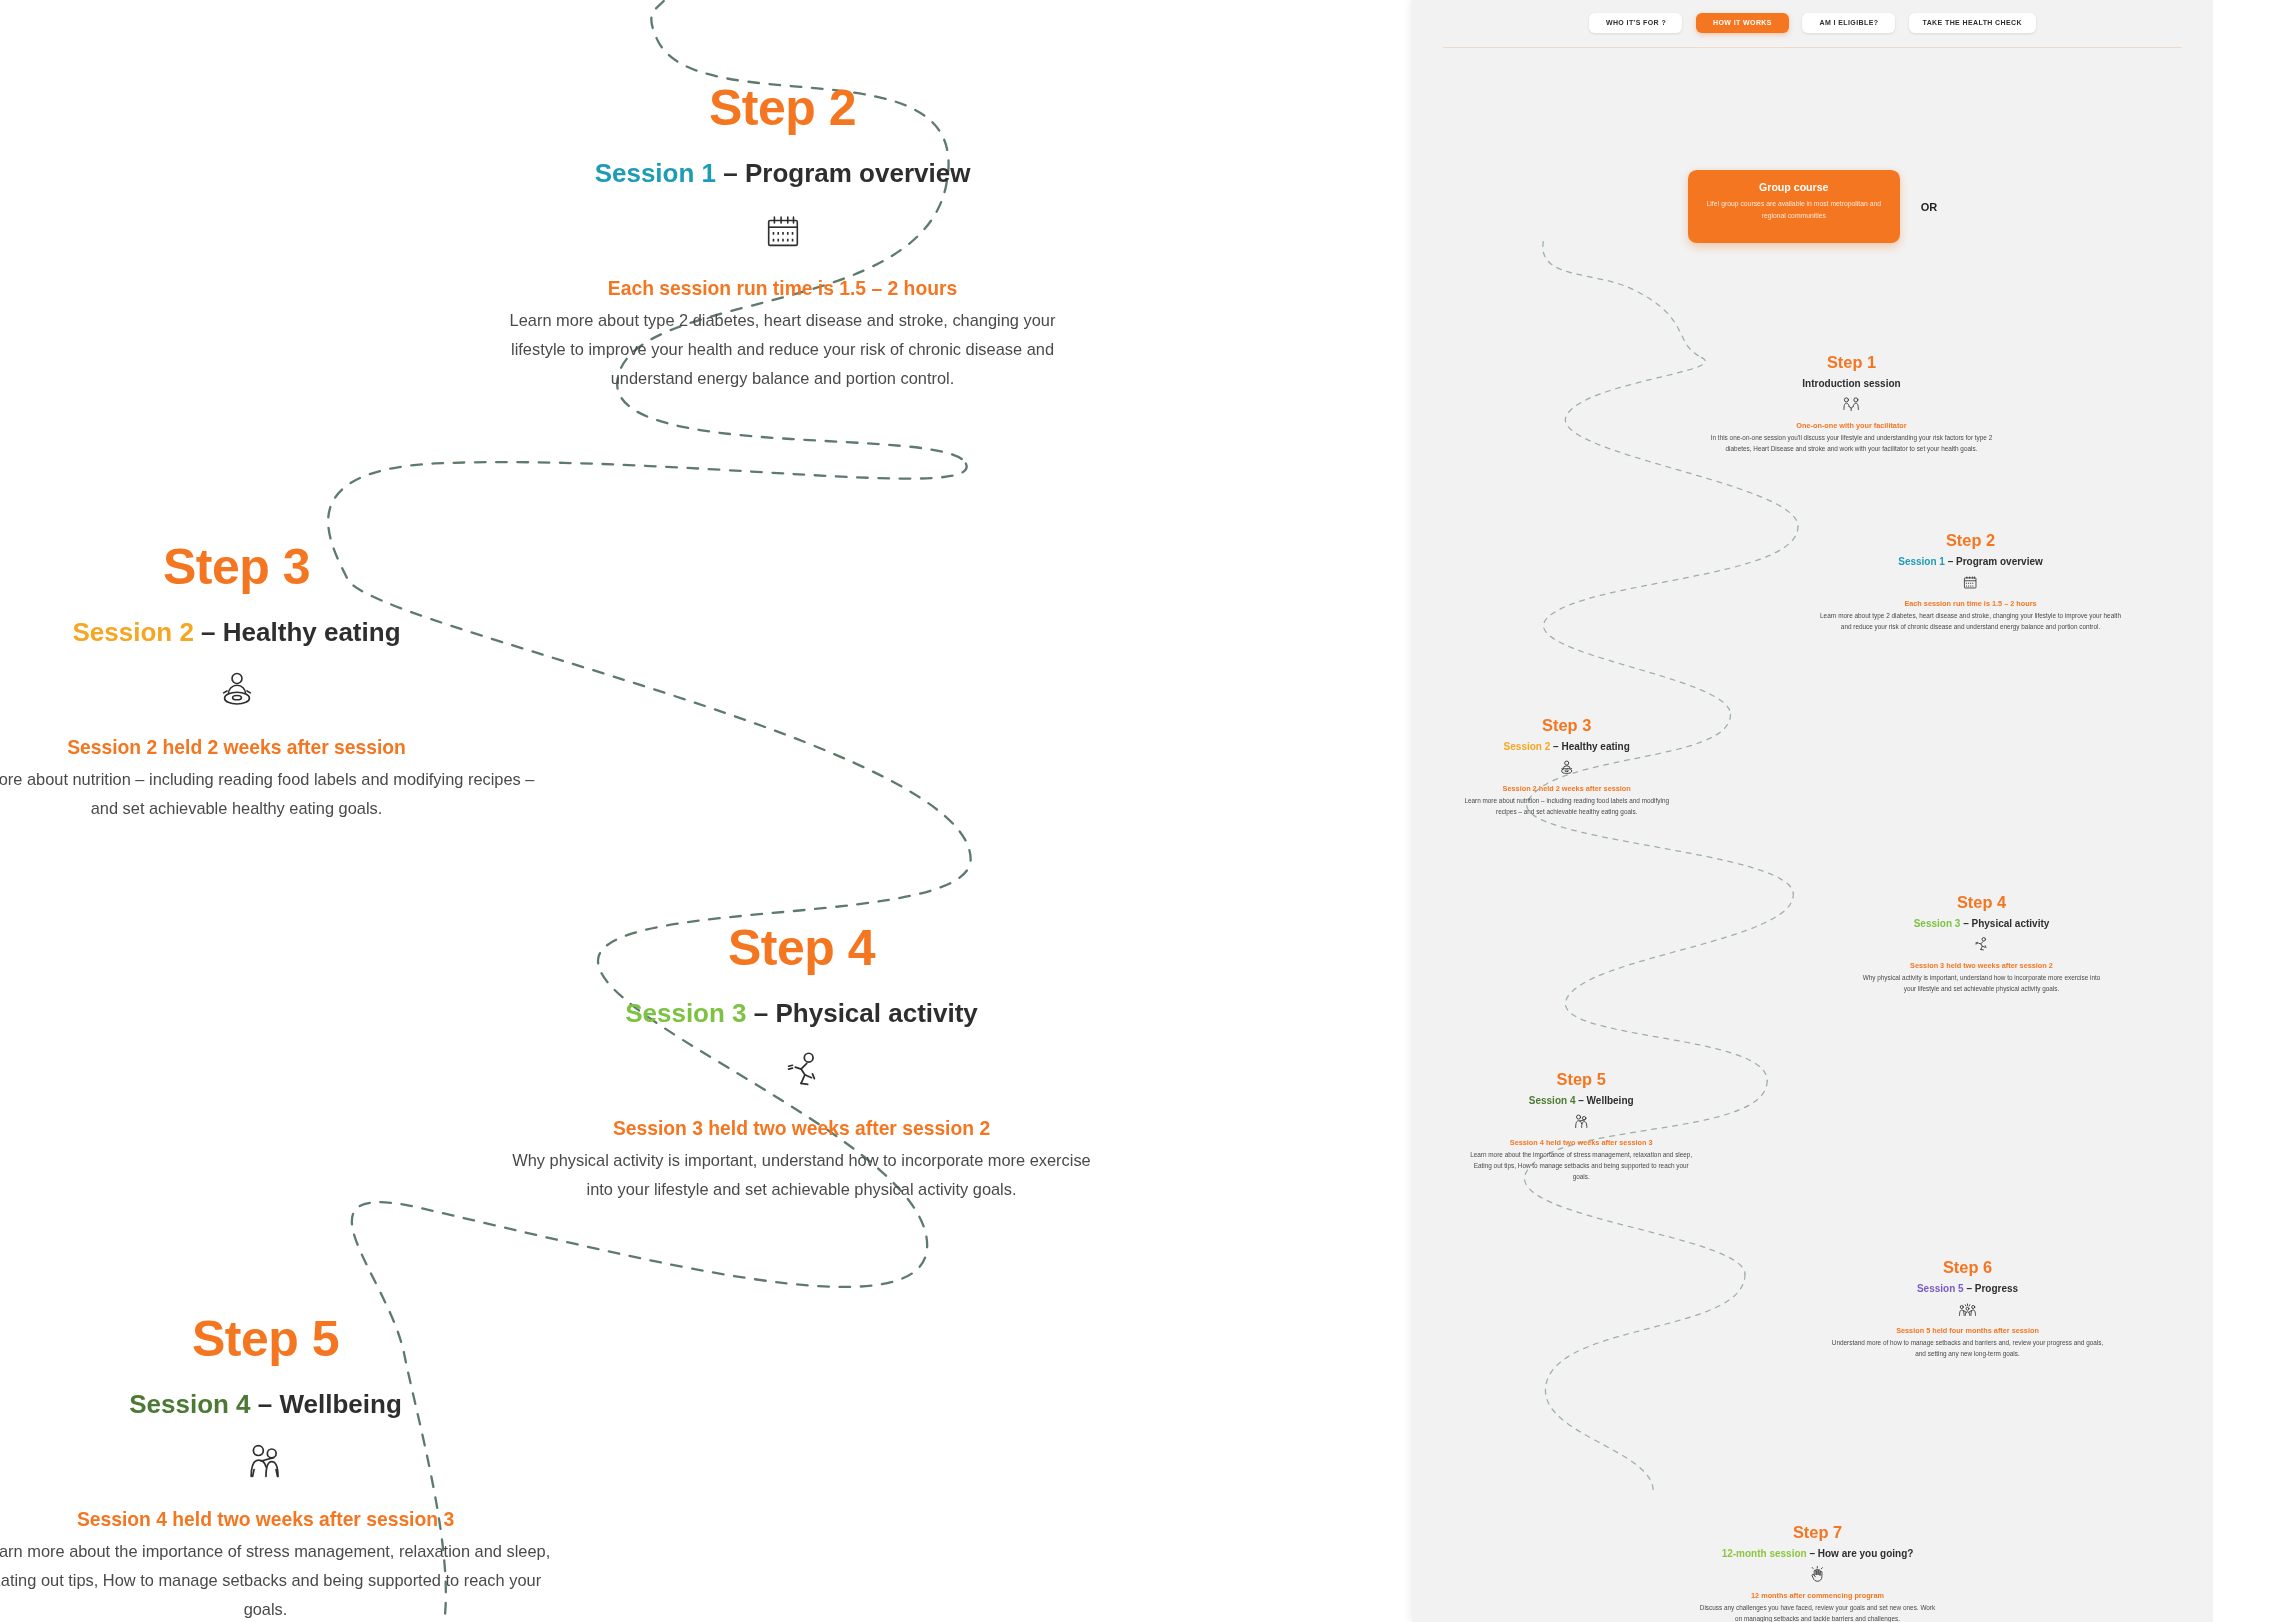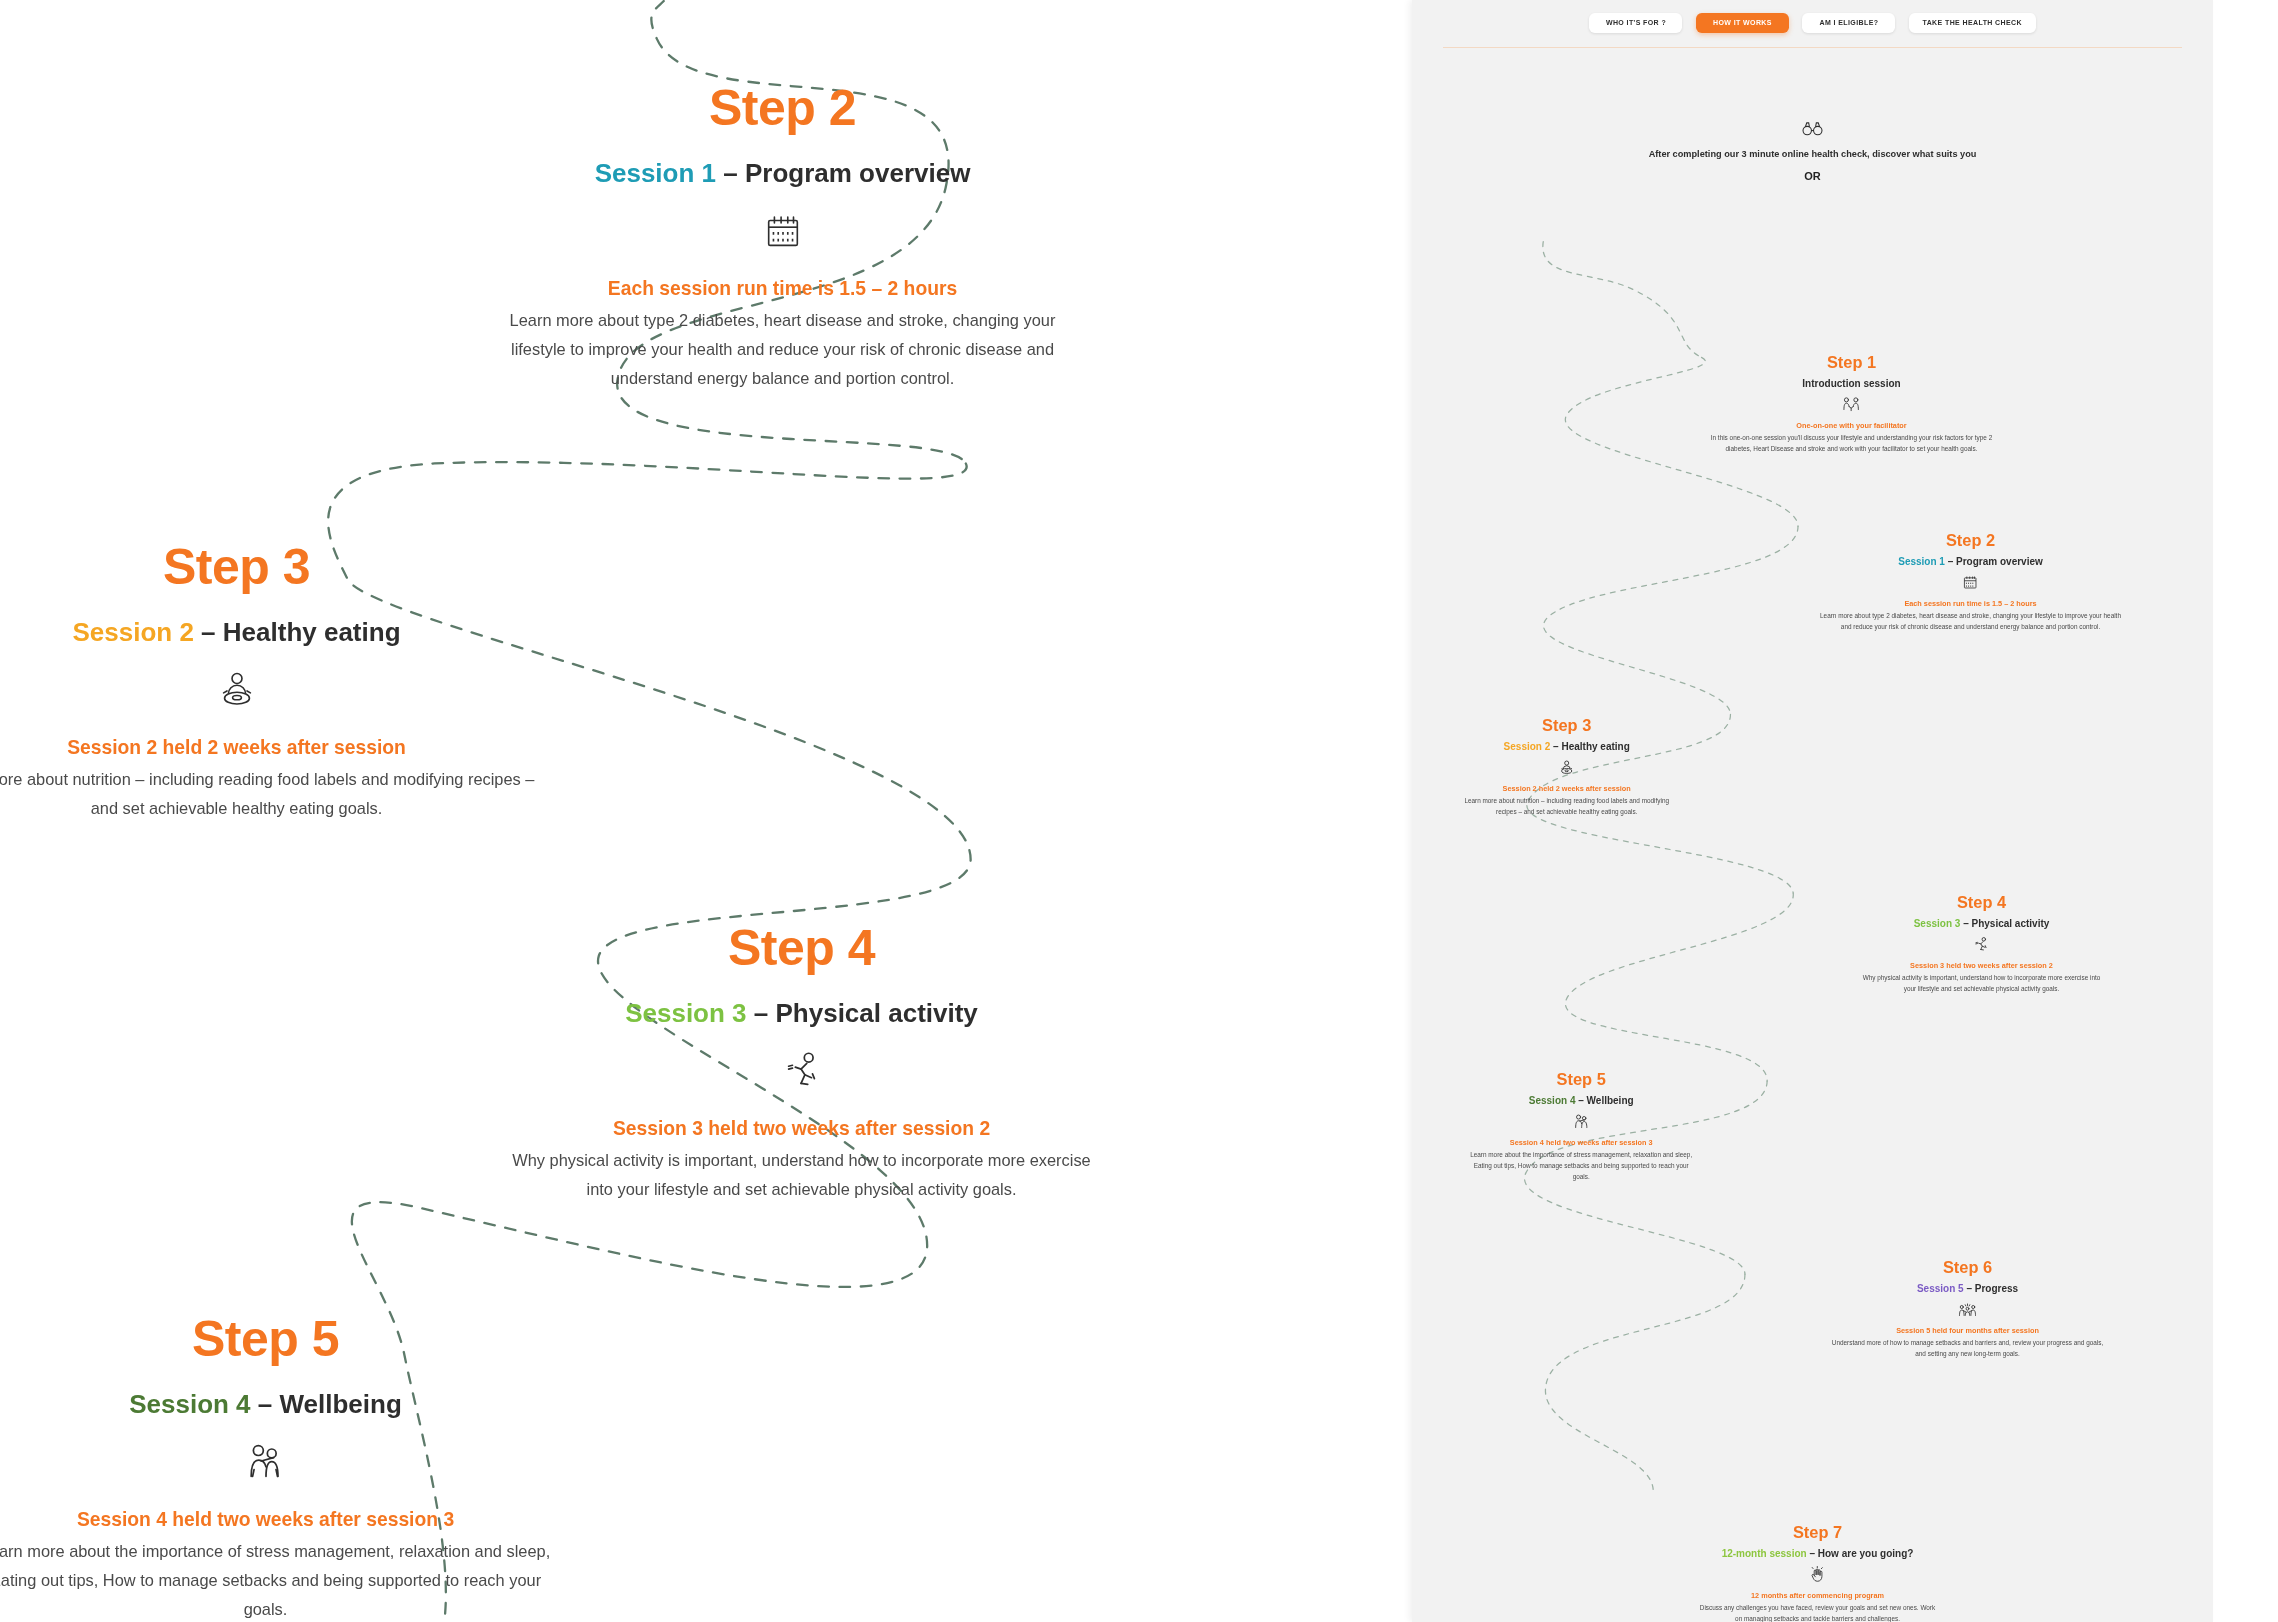--- a/index.html
+++ b/index.html
@@ -197,34 +197,26 @@
   <div class="R-header">
     <div class="R-navrow">
       <div class="R-nav">WHO IT'S FOR ?</div>
       <div class="R-nav active">HOW IT WORKS</div>
       <div class="R-nav">AM I ELIGIBLE?</div>
       <div class="R-nav">TAKE THE HEALTH CHECK</div>
     </div>
     <div class="R-rule"></div>
   </div>
 
-  <div class="R-intro">
-    <div class="R-intro-icon">
-      <svg width="23" height="19.3" viewBox="0 0 24 20" fill="none" stroke="#2e2e2e" stroke-width="1.1">
-        <circle cx="6.5" cy="12" r="4.4"></circle>
-            <circle cx="17.5" cy="12" r="4.4"></circle>
-        <path d="M10.8 12 h2.4"></path>
-        <path d="M4.6 8 l1.4 -4 h2 l.8 4"></path>
-        <path d="M19.4 8 l-1.4 -4 h-2 l-.8 4"></path>
-      </svg>
-    </div>
-    <div class="R-intro-text">After completing our 3 minute online health check, discover what suits you</div>
-  </div>
 
   <div class="R-cards">
+    <div class="R-card orange">
+      <div class="R-card-t">Group course</div>
+      <div class="R-card-d">Life! group courses are available in most metropolitan and regional communities</div>
+    </div>
     <div class="R-or">OR</div>
   </div>
 
   <div class="R-step" style="left:280px; top:353px;">
     <div class="R-num">Step 1</div>
     <div class="R-sess">Introduction session</div>
     <div class="R-icon">
       <svg width="18.3" height="17.4" viewBox="0 0 19 18" fill="none" stroke="#2e2e2e" stroke-width="0.9" stroke-linecap="round">
         <circle cx="4.6" cy="4" r="2.1"></circle>
             <circle cx="14.4" cy="4" r="2.1"></circle>

